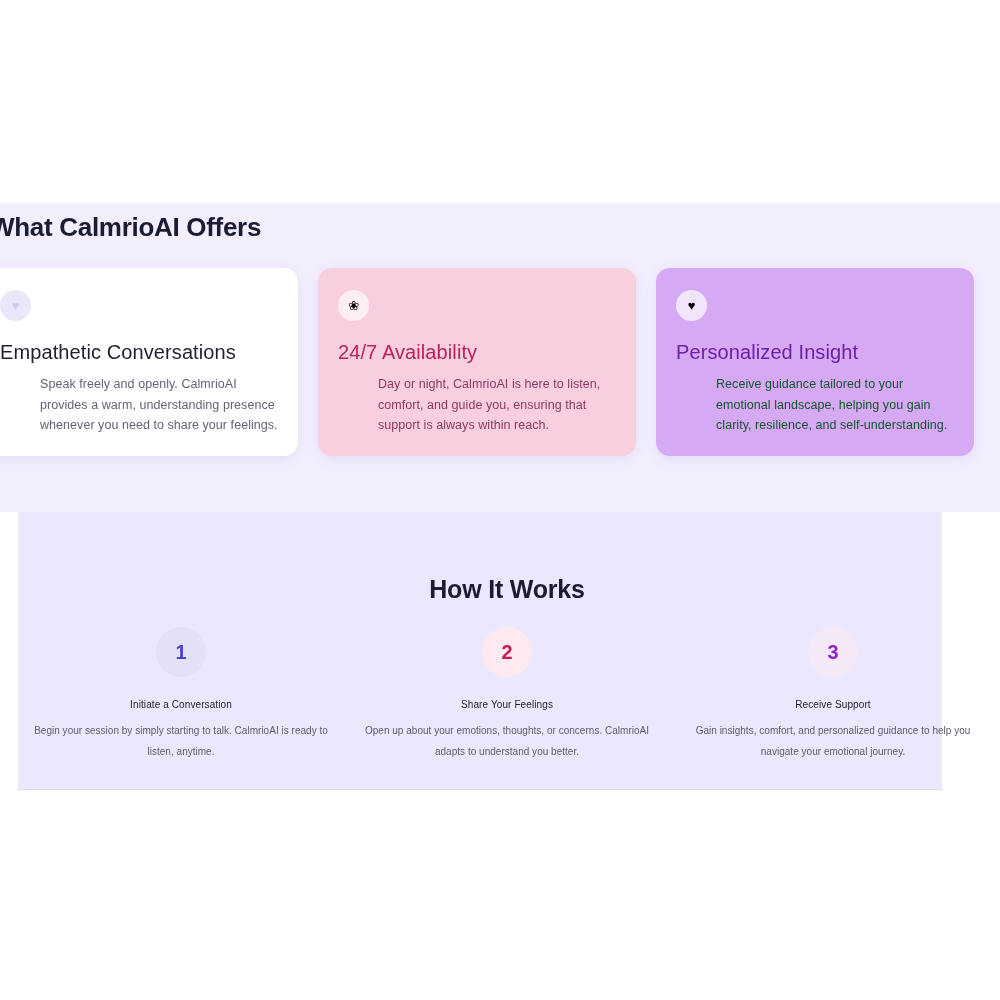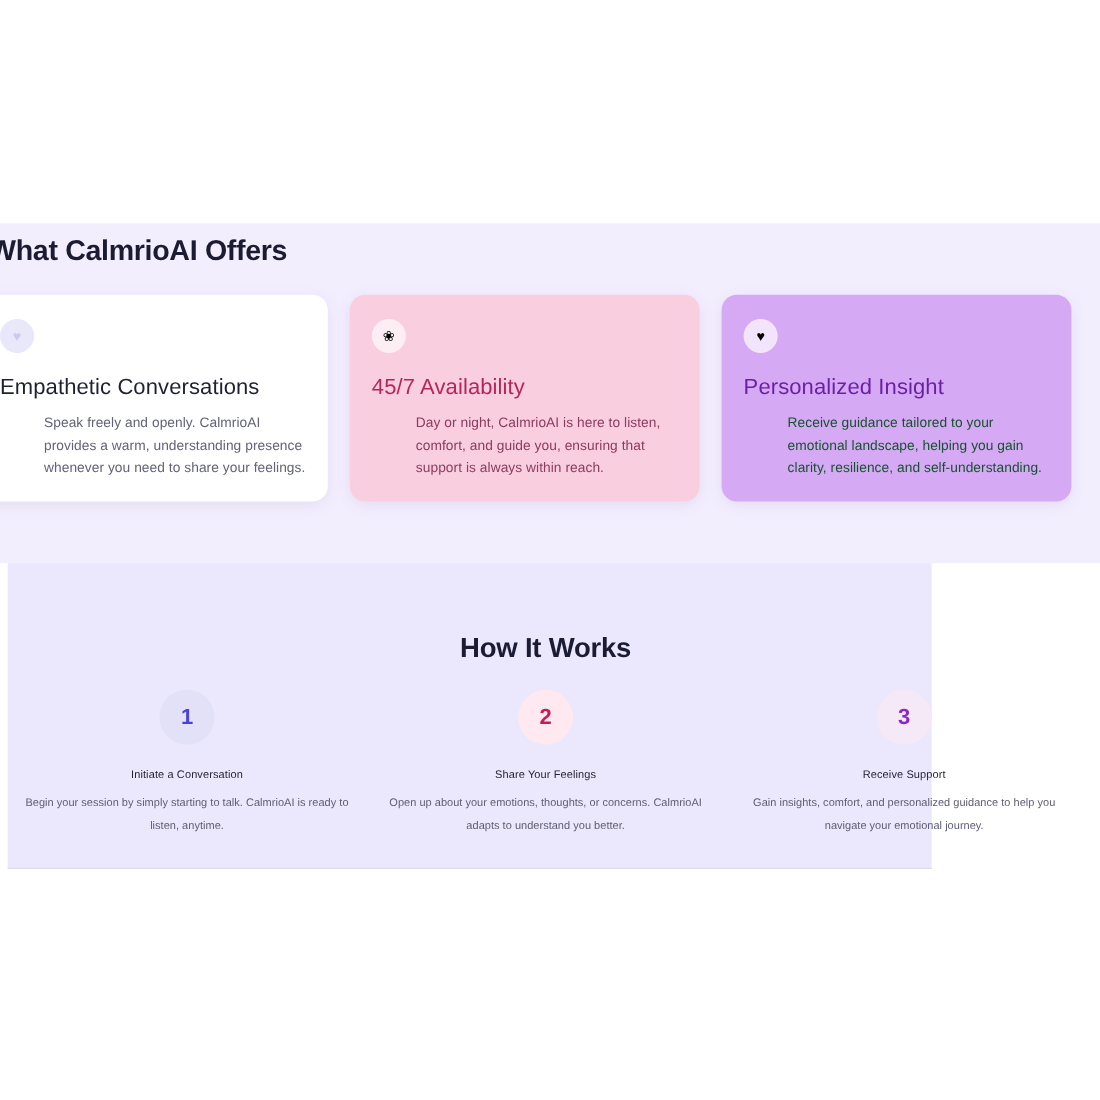--- a/index.html
+++ b/index.html
@@ -107,22 +107,22 @@
 
   
   .card-3 { background: #d6a9f5; }
   .card-3 .card-icon-circle { background: #f2e4fb; }
   .card-3 .card-title { color: #6a1fa8; }
   .card-3 .card-desc { color: #14532d; }
 
   
   .how-section {
     position: absolute;
-    top: 512px; left: 7px;
-    width: 840px;
+    top: 512px; left: 18px;
+    width: 924px;
     height: 278px;
     background: #ebe7fc;
     border-bottom: 1px solid #dedbe6;
   }
 
   .how-title {
     position: absolute;
     top: 63px;
     left: 0;
     width: 978px;
@@ -203,21 +203,21 @@
     <div class="cards-row">
 
       <div class="card card-1">
         <div class="card-icon-circle">♥</div>
         <div class="card-title">Empathetic Conversations</div>
         <div class="card-desc">Speak freely and openly. CalmrioAI provides a warm, understanding presence whenever you need to share your feelings.</div>
       </div>
 
       <div class="card card-2">
         <div class="card-icon-circle">❀</div>
-        <div class="card-title">45/7 Availability</div>
+        <div class="card-title">24/7 Availability</div>
         <div class="card-desc">Day or night, CalmrioAI is here to listen, comfort, and guide you, ensuring that support is always within reach.</div>
       </div>
 
       <div class="card card-3">
         <div class="card-icon-circle">♥</div>
         <div class="card-title">Personalized Insight</div>
         <div class="card-desc">Receive guidance tailored to your emotional landscape, helping you gain clarity, resilience, and self-understanding.</div>
       </div>
 
     </div>

